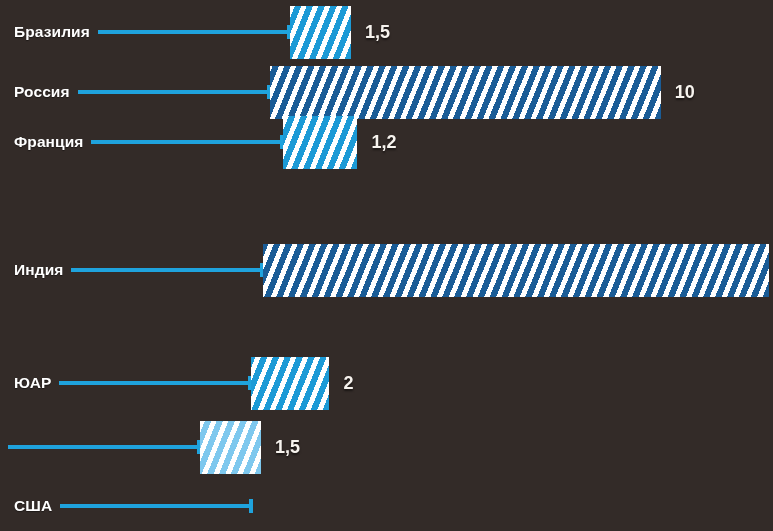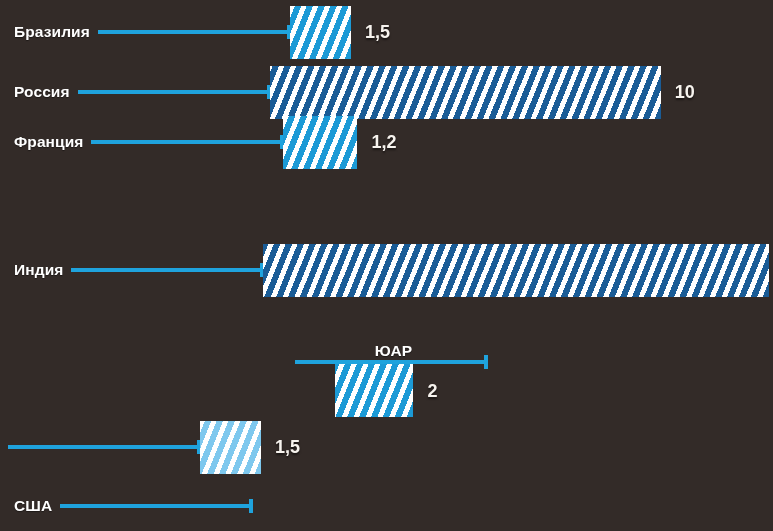--- a/index.html
+++ b/index.html
@@ -112,21 +112,21 @@
         <div class="value">1,2</div>
       </div>
     </div>
     <div class="row" style="top: 240px; text-align: right;">
       <div class="label">Индия</div>
       <div class="connector" style="margin-right: 0px; width: 192px; flex: 0 0 auto;"></div>
       <div class="barwrap">
         <div class="bar dark" style="width: 506px;"></div>
       </div>
     </div>
-    <div class="row" style="top: 342px; flex-direction: column;">
+    <div class="row" style="top: 353px;">
       <div class="label">ЮАР</div>
       <div class="connector" style="margin-right: 0px; width: 192px; flex: 0 0 auto;"></div>
       <div class="barwrap">
         <div class="bar mid" style="width: 78px;"></div>
         <div class="value">2</div>
       </div>
     </div>
     <div class="row" style="top: 417px;">
       <div class="connector" style="margin-right: 0px; width: 192px; flex: 0 0 auto;"></div>
       <div class="barwrap">

